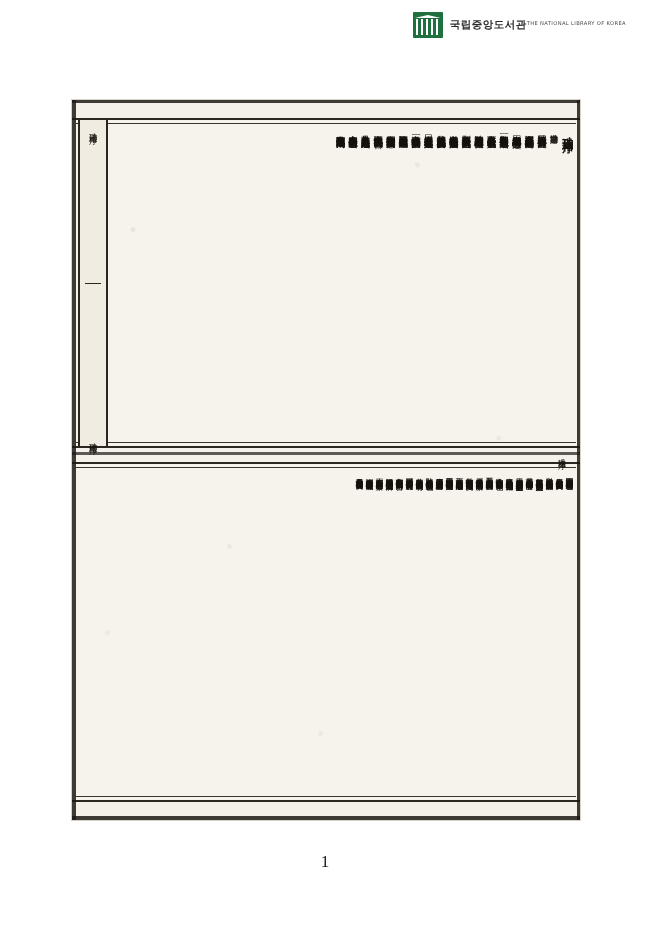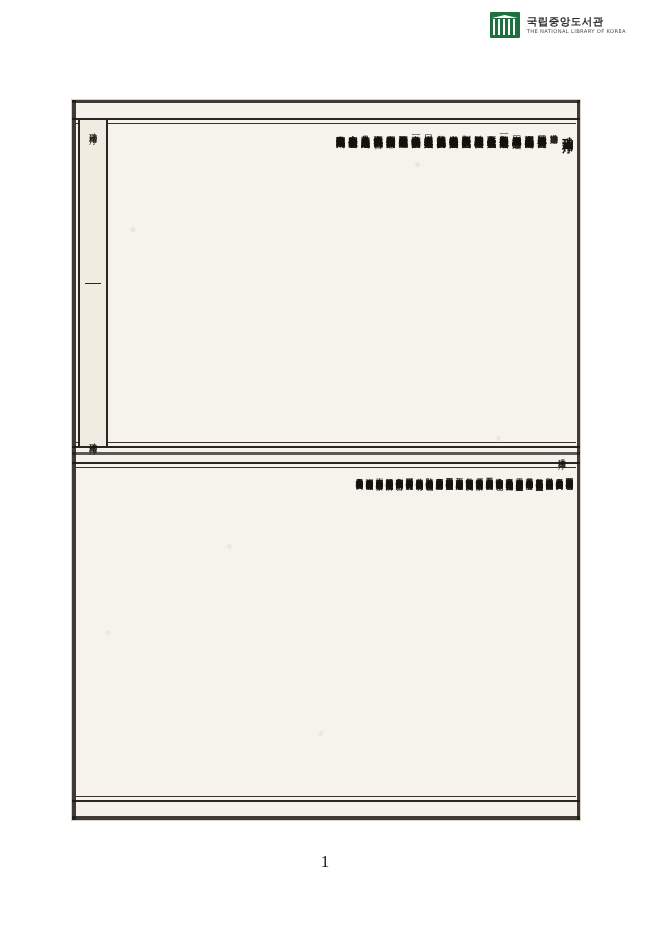--- a/index.html
+++ b/index.html
@@ -43,21 +43,21 @@
   .logo-mark::after {
     content: "";
     position: absolute;
     left: 2px; right: 2px; top: 3px;
     height: 3px;
     background: #ffffff;
     clip-path: polygon(0 100%, 50% 0, 100% 100%);
   }
   .logo-text {
     display: flex;
-    flex-direction: column;
+    flex-direction: row;
     justify-content: center;
     line-height: 1.1;
   }
   .logo-text .ko {
     font-size: 10.5px;
     color: #2c2c2c;
     letter-spacing: 0.5px;
     font-weight: bold;
   }
   .logo-text .en {

